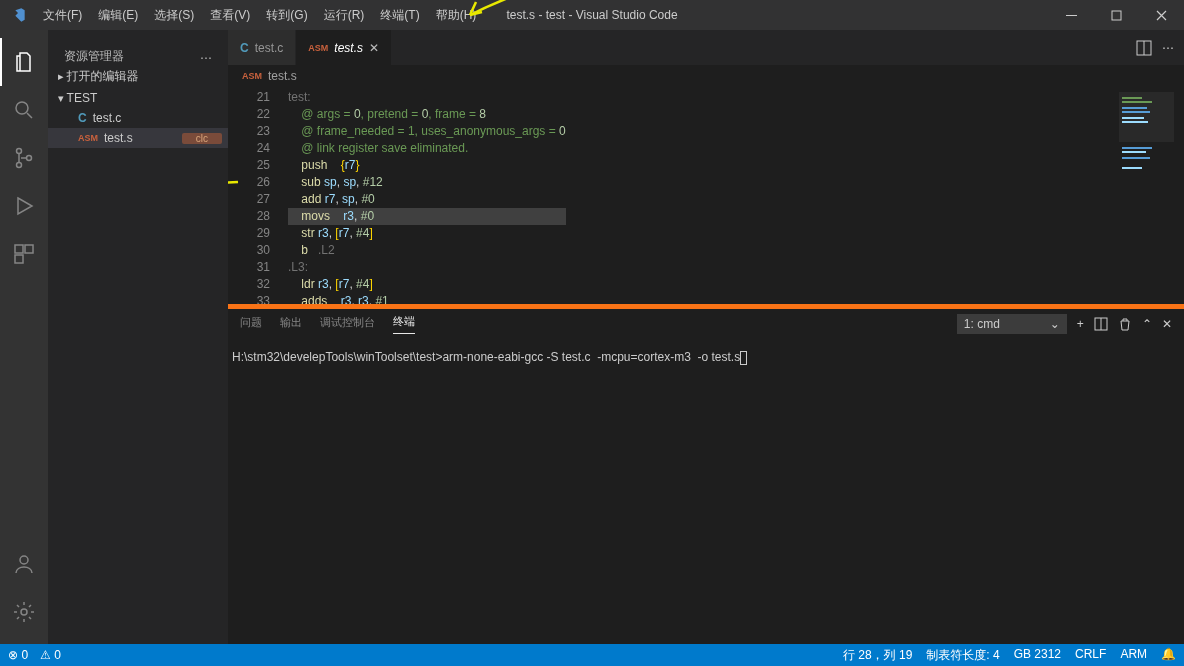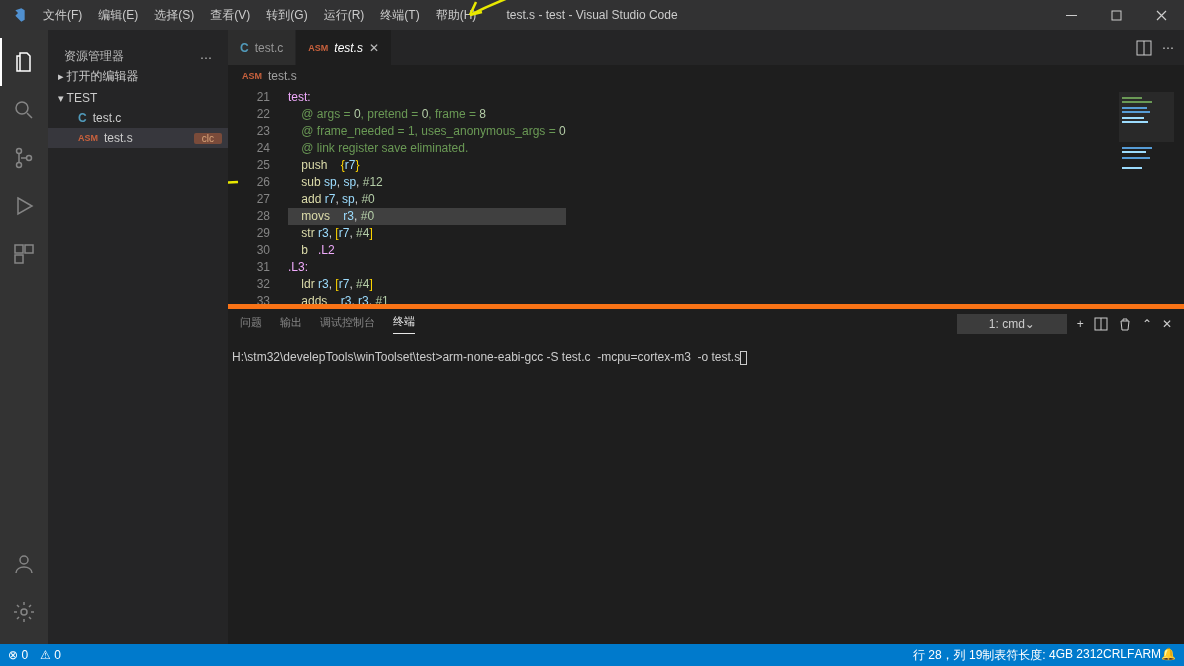--- a/index.html
+++ b/index.html
@@ -16,43 +16,43 @@
 .act-icon{width:48px;height:48px;display:flex;align-items:center;justify-content:center;color:#858585;cursor:pointer}
 .act-icon.active{color:#fff;border-left:2px solid #fff}
 .act-bottom{margin-top:auto;padding-bottom:8px}
 .sidebar{width:180px;background:#252526;display:flex;flex-direction:column}
 .side-header{height:35px;display:flex;align-items:flex-end;padding:0 16px;color:#bbb;font-size:11px;justify-content:space-between}
 .side-section{padding:3px 10px;color:#ccc;cursor:pointer;font-size:11px}
 .file-item{padding:3px 8px 3px 30px;display:flex;align-items:center;gap:6px;cursor:pointer;position:relative}
 .file-item.sel{background:#37373d}
 .file-icon-c{color:#519aba;font-weight:bold}
 .file-icon-asm{color:#c8613d;font-size:9px;font-weight:bold}
-.badge{position:absolute;right:6px;background:#7a4b3a;color:#d9a57a;font-size:10px;padding:0 8px;border-radius:2px}
+.badge{position:absolute;right:6px;background:#7a4b3a;color:#d9a57a;font-size:10px;padding:0 14px;border-radius:2px}
 .editor-area{flex:1;display:flex;flex-direction:column;min-width:0;background:#1e1e1e}
 .tabs{height:35px;background:#252526;display:flex;align-items:stretch}
 .tab{padding:0 12px;display:flex;align-items:center;gap:6px;color:#969696;cursor:pointer;background:#2d2d2d;border-right:1px solid #252526}
 .tab.active{background:#1e1e1e;color:#fff}
 .tab-close{opacity:.7}
 .tab-actions{margin-left:auto;display:flex;align-items:center;gap:10px;padding:0 10px;color:#ccc}
 .breadcrumb{height:22px;padding:0 14px;display:flex;align-items:center;gap:6px;color:#a0a0a0;font-size:12px}
 .code-wrap{flex:1;display:flex;position:relative;overflow:hidden}
 .gutter{width:60px;text-align:right;padding-right:18px;color:#858585;font-family:Consolas,monospace;font-size:13px;line-height:17px;padding-top:2px}
 .code{font-family:Consolas,monospace;font-size:13px;line-height:17px;padding-top:2px;white-space:pre}
-.t-lbl{color:#f0abfc}.t-cmt{color:#6a9955}.t-num{color:#b5cea8}.t-reg{color:#9cdcfe}.t-p{color:#d4d4d4}.t-br{color:#ffd700}.t-op{color:#dcdcaa}
+.t-lbl{color:#737373}.t-cmt{color:#6a9955}.t-num{color:#b5cea8}.t-reg{color:#9cdcfe}.t-p{color:#d4d4d4}.t-br{color:#ffd700}.t-op{color:#dcdcaa}
 .hl{background:#404040}
 .minimap{position:absolute;right:0;top:0;width:70px;height:100%}
 .panel{height:340px;background:#1e1e1e;border-top:5px solid #f97316;display:flex;flex-direction:column}
 .panel-tabs{height:30px;display:flex;align-items:center;padding:0 12px;gap:18px}
 .ptab{color:#888;cursor:pointer;font-size:11px;padding-bottom:4px}
 .ptab.active{color:#e7e7e7;border-bottom:1px solid #e7e7e7}
 .panel-right{margin-left:auto;display:flex;align-items:center;gap:10px;color:#ccc}
-.term-select{background:#3c3c3c;border:1px solid #3c3c3c;color:#ccc;padding:2px 6px;width:110px;display:flex;justify-content:center;align-items:center}
+.term-select{background:#3c3c3c;border:1px solid #3c3c3c;color:#ccc;padding:2px 6px;width:110px;display:flex;justify-content:space-between;align-items:center}
 .term-content{flex:1;padding:10px 4px;font-family:Consolas,monospace;font-size:12.5px;color:#ccc;white-space:pre}
 .status{height:22px;background:#007acc;display:flex;align-items:center;padding:0 8px;color:#fff;font-size:12px;gap:12px}
-.status-right{margin-left:auto;display:flex;}
+.status-right{margin-left:auto;display:flex;gap:14px}
 .annot{position:absolute;pointer-events:none}
 svg{display:block}
 </style>
 </head>
 <body>
 
 <div class="titlebar">
   <div class="logo">
     <svg width="16" height="16" viewBox="0 0 24 24">
         <path fill="#5090d0" d="M17 2l5 3v14l-5 3-9-9 4-4-4-4 9-3z"></path>

